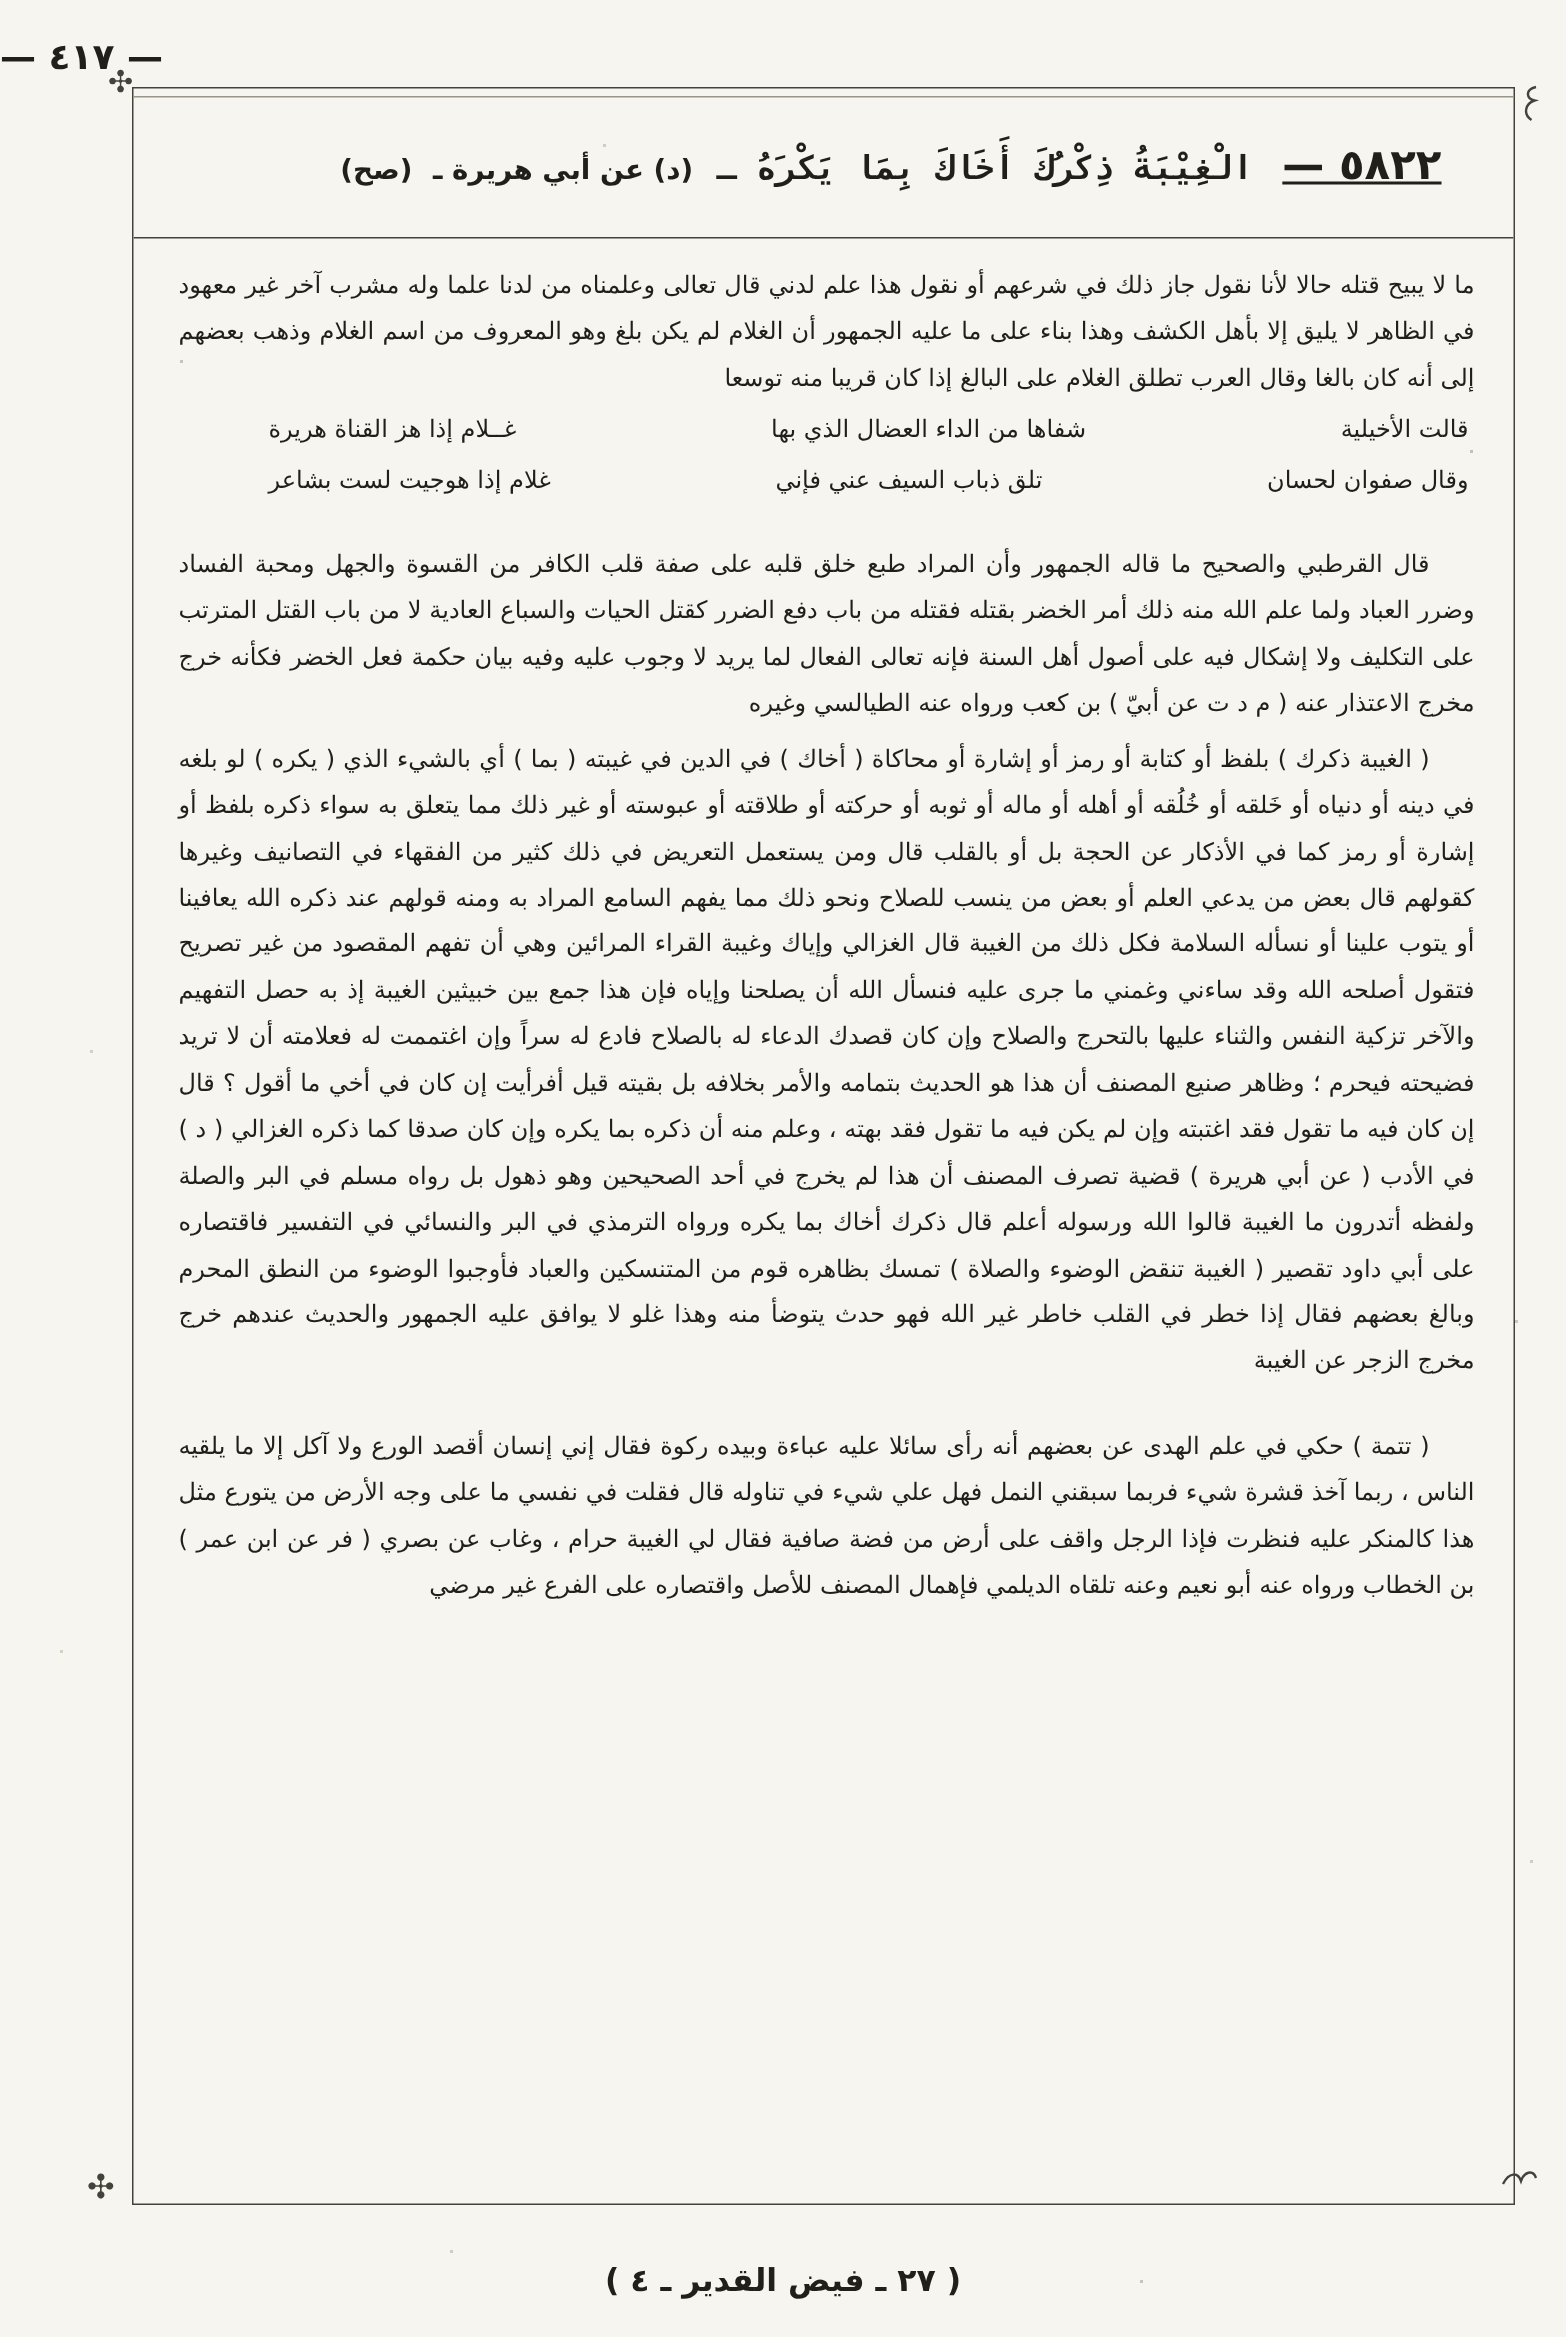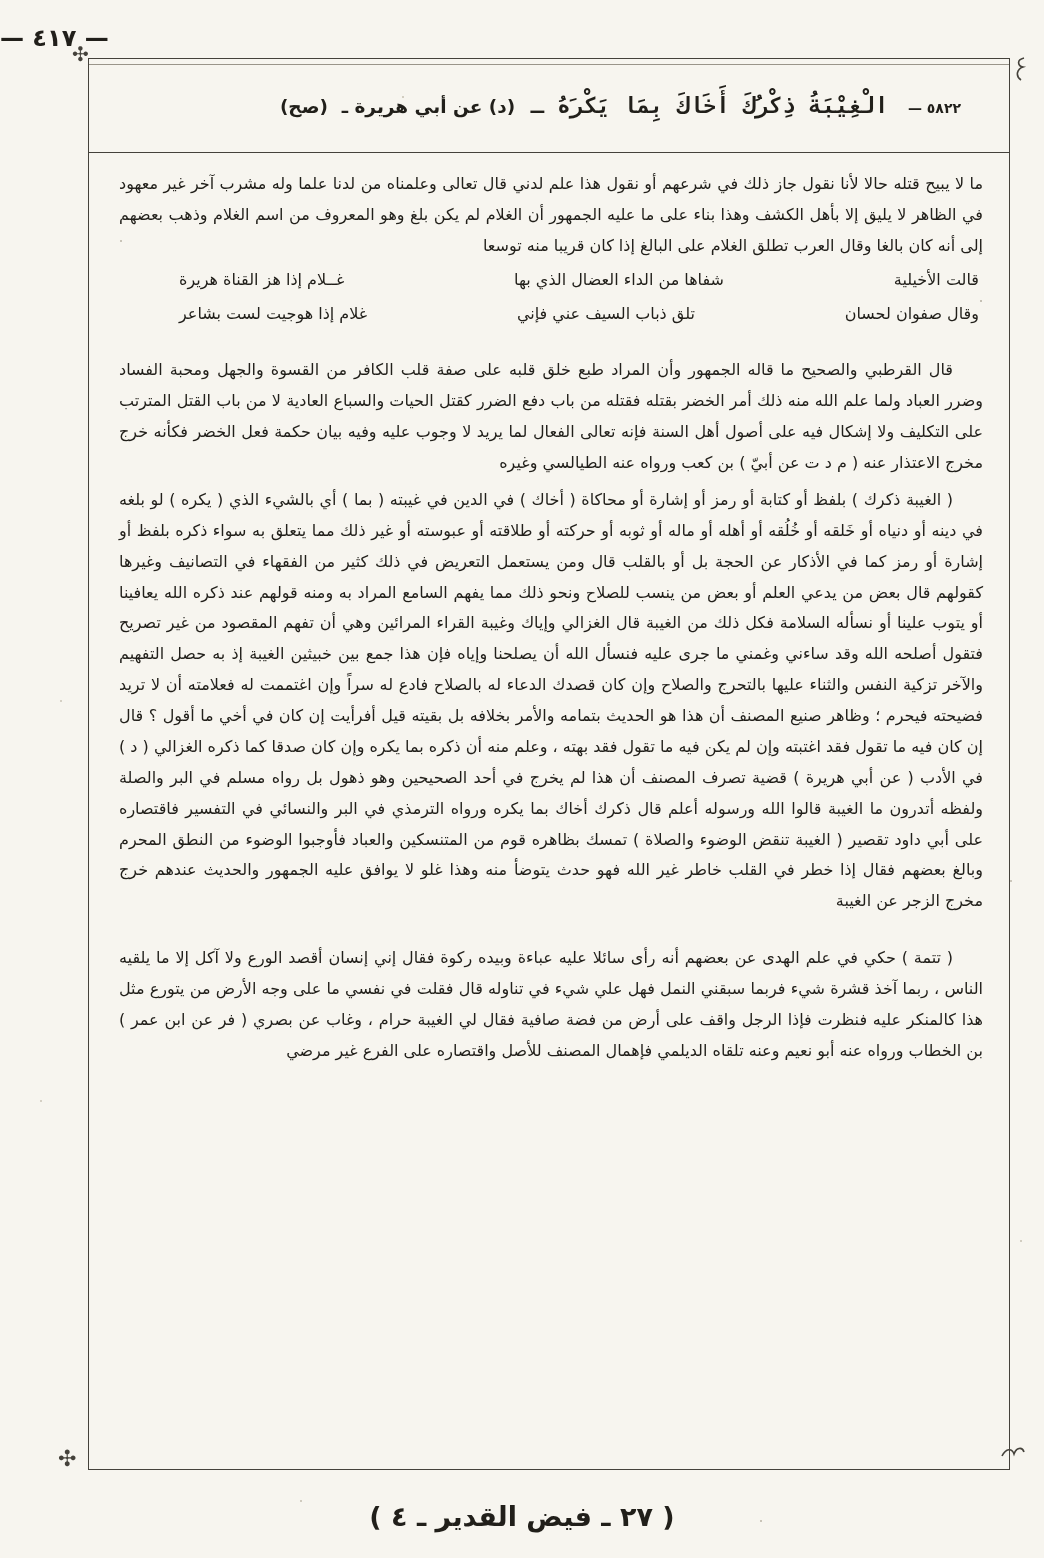--- a/index.html
+++ b/index.html
@@ -36,21 +36,21 @@
   .frame-inner-line {
     position: absolute; top: 5px; left: 0; right: 0;
     border-top: 1px solid #9a958a;
   }
   .hadith-block { padding: 10px 22px 2px 8px; }
   .hadith-row {
     font-size: 22px; font-weight: 700;
     margin: 10px 0 22px; white-space: nowrap;
     letter-spacing: 0.3px;
   }
-  .hadith-row .num { margin-left: 12px; font-size: 14px; }
+  .hadith-row .num { margin-left: 12px; font-size: 28px; text-decoration: underline; }
   .hadith-row .htext { margin-left: 8px; font-family: Liberation Mono, monospace; }
   .hadith-row .src { font-size: 18.5px; margin-left: 6px; }
   .separator {
     border-top: 1.6px solid #45423b;
     margin: 8px -26px 16px -30px;
   }
   .commentary {
     font-size: 16px; line-height: 1.93;
     text-align: justify;
   }
@@ -59,21 +59,21 @@
   .commentary .indent { text-indent: 30px; margin-top: 26px; }
   .poetry { margin: 1px 0 4px; }
   .poetry-row {
     display: flex; justify-content: space-between; align-items: baseline;
     padding-left: 60px; padding-right: 4px;
     margin-bottom: 3px;
   }
   .poetry-row span { flex: 0 0 auto; }
   .footer {
     position: absolute; bottom: 26px; left: 0; width: 100%;
-    text-align: center; font-size: 27px; font-weight: bold;
+    text-align: center; font-size: 21px; font-weight: bold;
     direction: rtl; letter-spacing: 1px;
   }
   .ornament {
     position: absolute; color: #45423b; line-height: 1;
   }
   .ornament-tl { left: 72px; top: 44px; font-size: 20px; }
   .ornament-bl { left: 58px; top: 1448px; font-size: 22px; }
   .margin-mark { position: absolute; }
   .margin-mark-tr { left: 1006px; top: 56px; }
   .margin-mark-br { left: 1000px; top: 1440px; }

